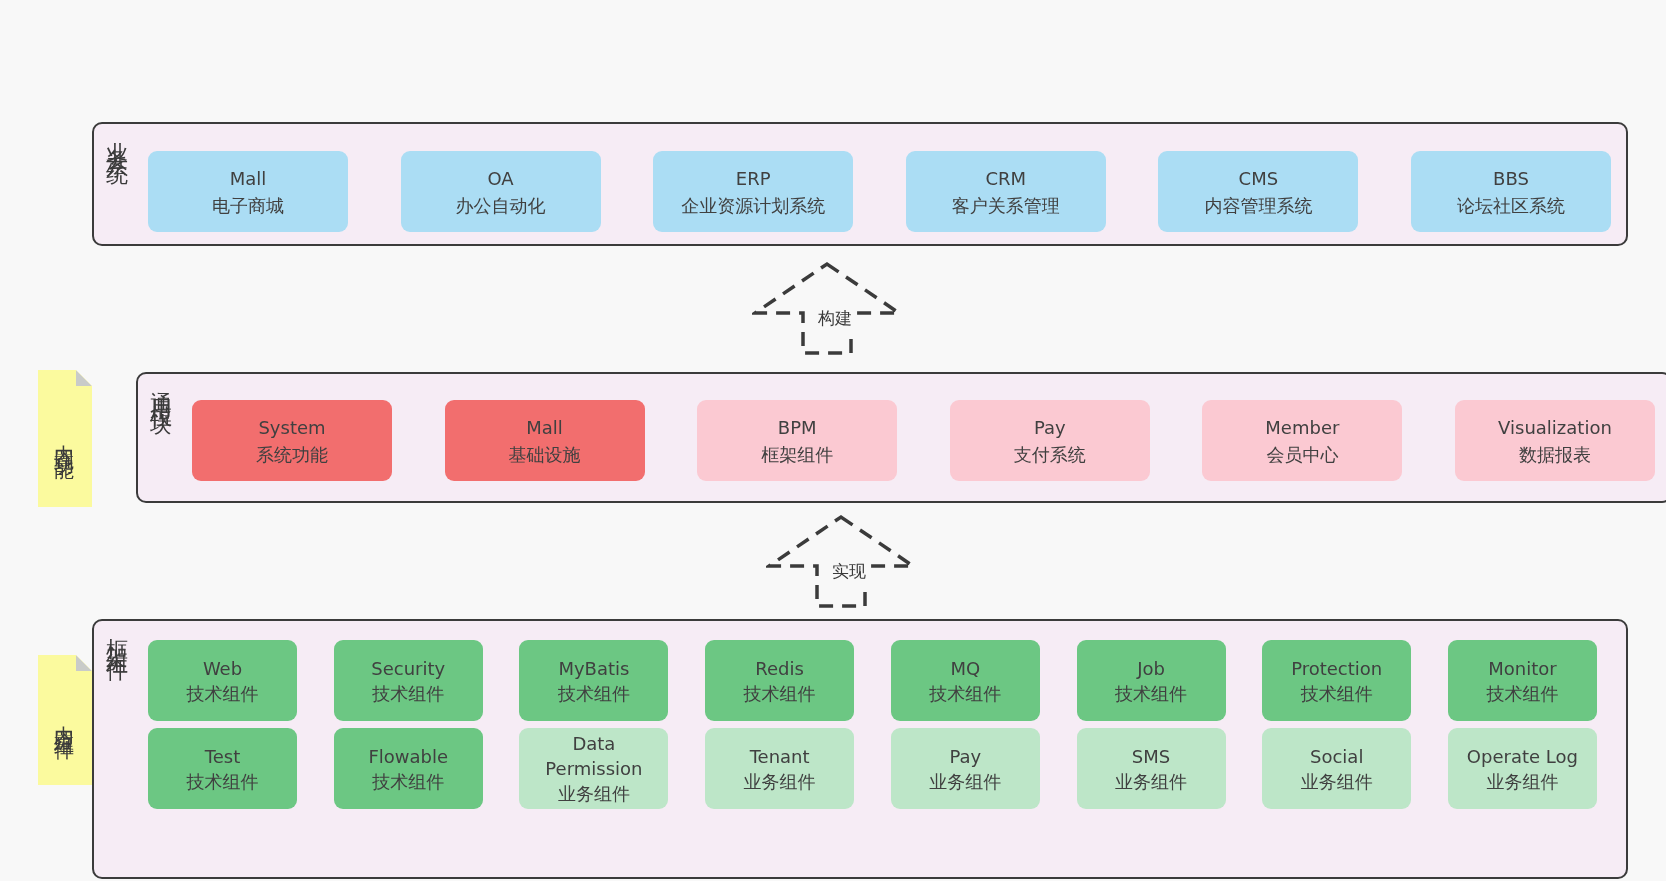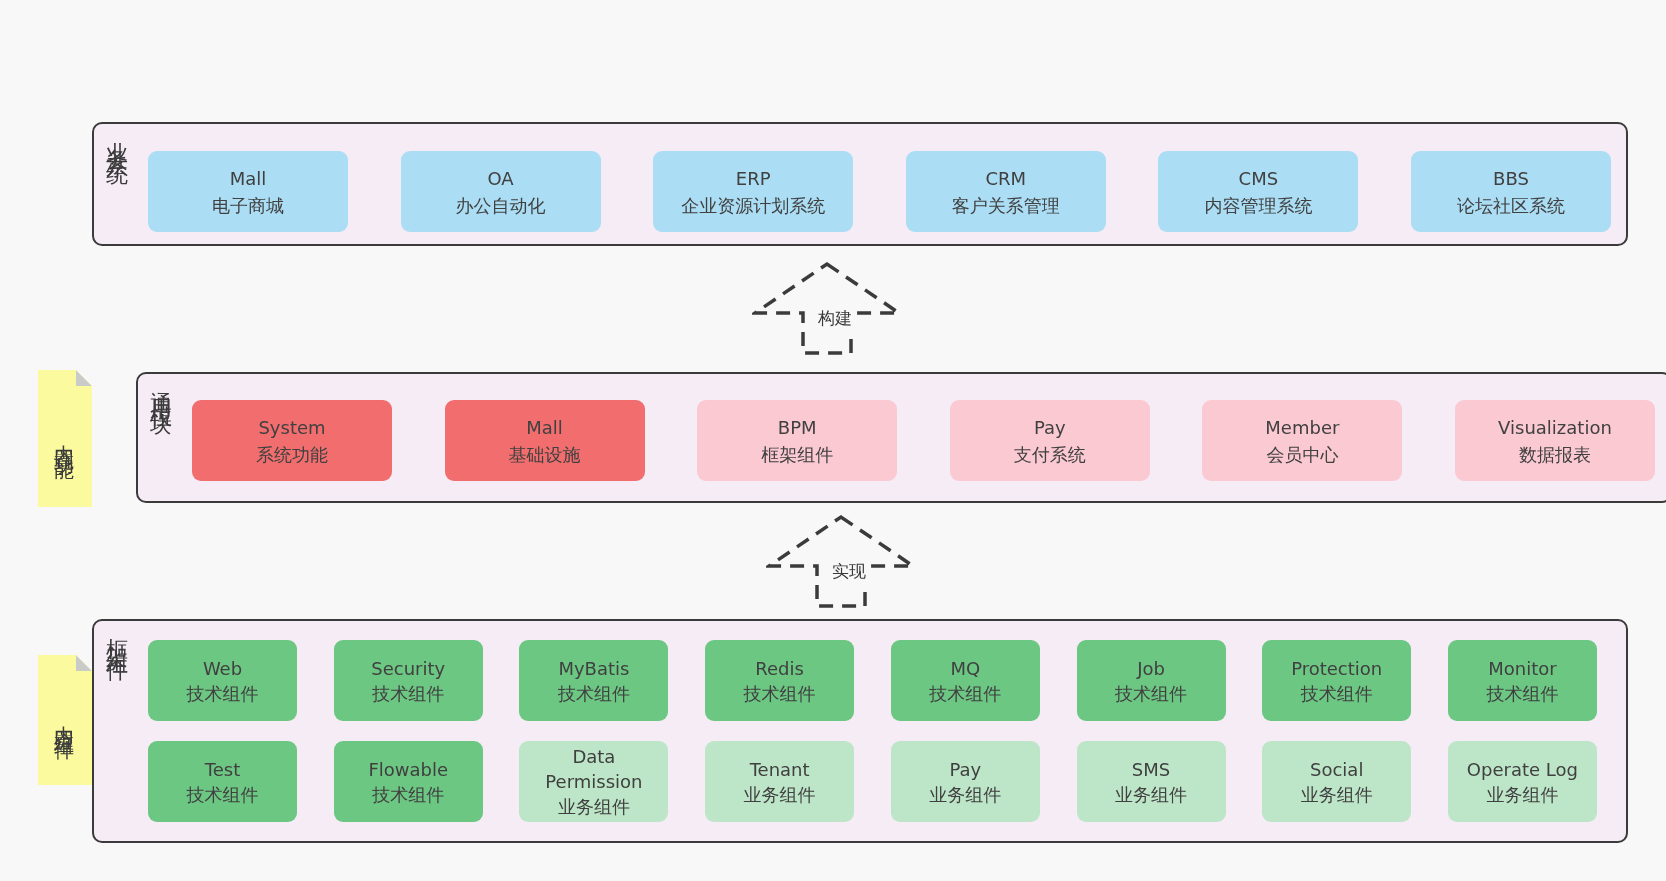--- a/index.html
+++ b/index.html
@@ -10,38 +10,38 @@
     color:var(--c-text,#3a3a3a);
   }
   .panel{
     position:absolute;left:92px;width:1536px;box-sizing:border-box;
     background:var(--c-panel-bg,#f6ecf5);
     border:2px solid var(--c-line,#3b3b3b);
     border-radius:10px;
   }
   .panel-business{top:122px;height:124px;text-decoration:underline;}
   .panel-modules{top:372px;height:131px;margin-left:44px;}
-  .panel-framework{top:619px;height:224px;}
+  .panel-framework{top:619px;height:260px;}
   .vlabel{
     position:absolute;left:10px;top:0;bottom:0;
     display:flex;align-items:center;
     writing-mode:vertical-rl;text-orientation:upright;
     font-size:22px;letter-spacing:7px;color:#3a3a3a;
     line-height:26px;white-space:nowrap;
   }
   .boxrow{
     position:absolute;left:0;right:0;display:flex;justify-content:space-between;
     box-sizing:border-box;
   }
   .row-six{padding-left:54px;padding-right:15px;}
   .row-eight{padding-left:54px;padding-right:29px;}
   .row-top{top:27px;}
   .row-mid{top:26px;}
   .row-f1{top:19px;}
-  .row-f2{top:120px;}
+  .row-f2{top:107px;}
   .box{
     height:81px;border-radius:9px;display:flex;flex-direction:column;
     align-items:center;justify-content:center;text-align:center;
     font-size:18px;line-height:27px;color:#404040;box-sizing:border-box;padding:0 4px;
   }
   .row-six .box{width:200px;}
   .row-eight .box{width:149px;line-height:25px;}
   .box.blue{background:var(--c-blue,#abddf4);}
   .box.red{background:var(--c-red,#f26e6e);}
   .box.pink{background:var(--c-pink,#fbc9d2);text-align:center;}

